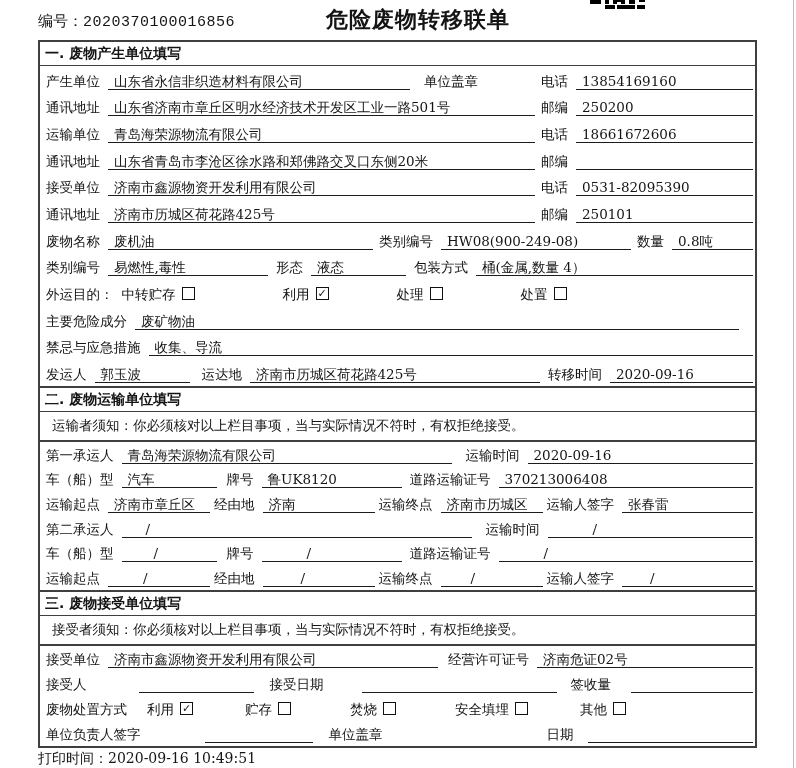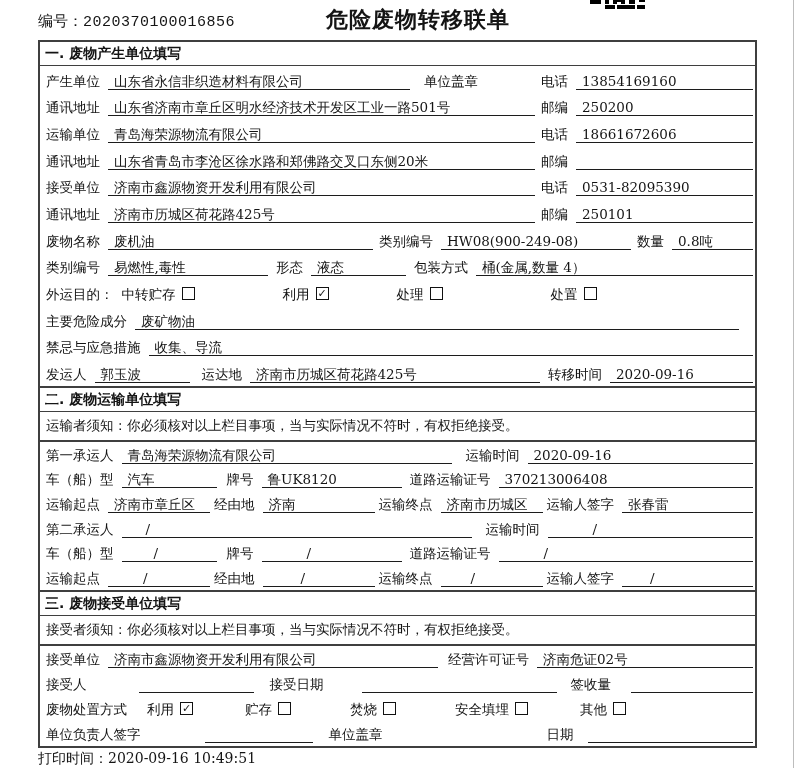--- a/index.html
+++ b/index.html
@@ -12,21 +12,21 @@
   .qr{position:absolute;left:590px;top:0;}
   .edge{position:absolute;top:0;bottom:0;right:2px;width:1px;background:#bdbdbd;}
 
   .tbl{position:absolute;left:38px;top:40px;width:719px;height:708px;box-sizing:border-box;
        border:2px solid #3f3f3f;display:flex;flex-direction:column;background:#fff;}
   .sec{display:flex;flex-direction:column;flex:none;}
   .sec2,.sec3{border-top:2px solid #3f3f3f;}
   .shdr{height:24px;flex:none;display:flex;align-items:center;padding-left:5px;box-sizing:border-box;
         font-weight:bold;font-size:14px;border-bottom:1.5px solid #3f3f3f;
         font-family:"DejaVu Sans","Liberation Sans",sans-serif;}
-  .notice{height:30px;flex:none;display:flex;align-items:center;padding-left:6px;font-size:13.5px;
+  .notice{height:30px;flex:none;display:flex;align-items:center;padding-left:12px;font-size:13.5px;
         border-bottom:2px solid #3f3f3f;box-sizing:border-box;white-space:nowrap;}
   .rows{display:flex;flex-direction:column;flex:none;}
   .sec1 .rows{height:320px;}
   .sec2 .rows{height:148px;}
   .sec3 .rows{height:100px;}
   .row{flex:1 1 0;display:flex;align-items:flex-end;padding:0 2px 3px 6px;box-sizing:border-box;
        font-size:13.5px;min-height:0;}
   .lb{flex:none;white-space:nowrap;padding-right:8px;line-height:18px;}
   .ul{border-bottom:1px solid #1c1c1c;height:18px;line-height:18px;white-space:nowrap;
       box-sizing:border-box;padding:0 4px 0 6px;flex:none;}
@@ -154,21 +154,21 @@
             <span class="bx"></span>
           </span>
           <span class="cb" style="margin-left:88px">
             <span>利用</span>
             <span class="bx">✓</span>
           </span>
           <span class="cb" style="margin-left:68px">
             <span>处理</span>
             <span class="bx"></span>
           </span>
-          <span class="cb" style="margin-left:108px">
+          <span class="cb" style="margin-left:78px">
             <span>处置</span>
             <span class="bx"></span>
           </span>
         </div>
 
         <div class="row">
           <span class="lb">主要危险成分</span>
           <span class="ul grow" style="margin-right:14px">废矿物油</span>
         </div>
 

